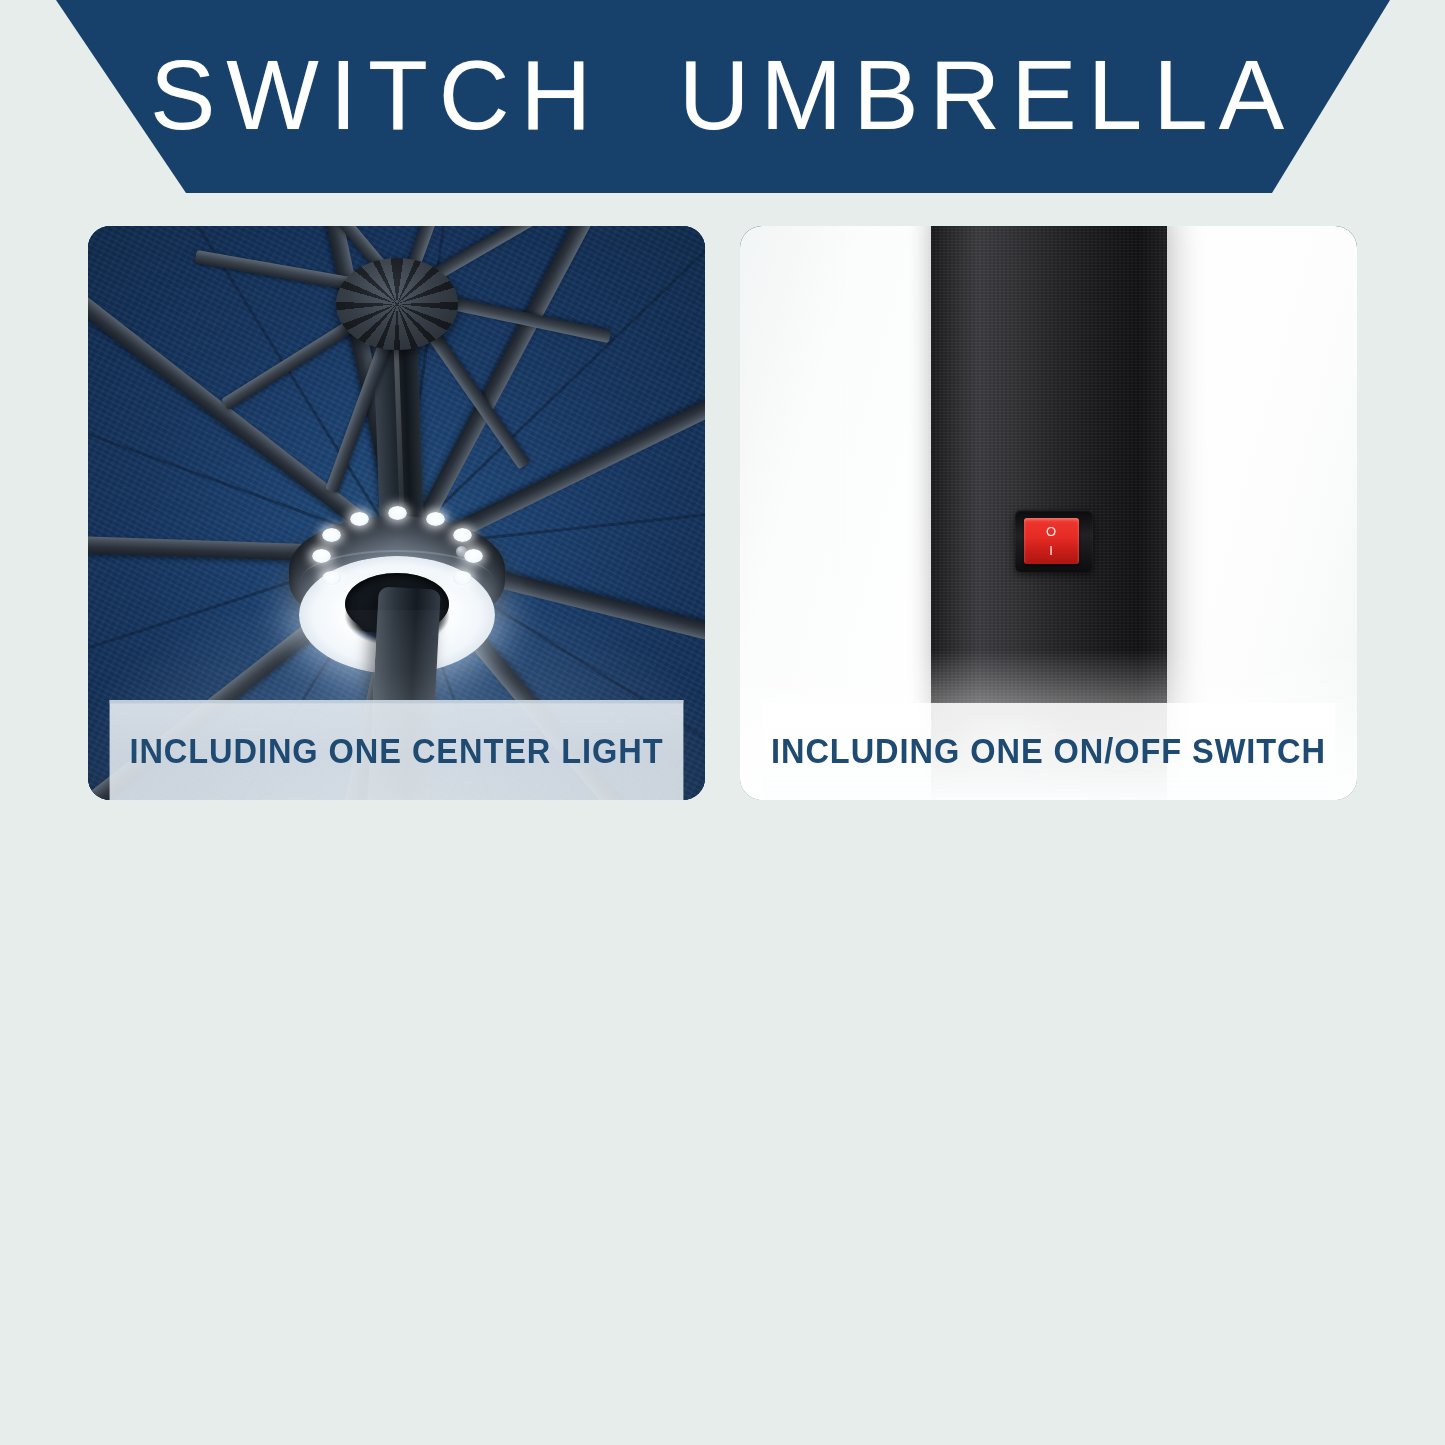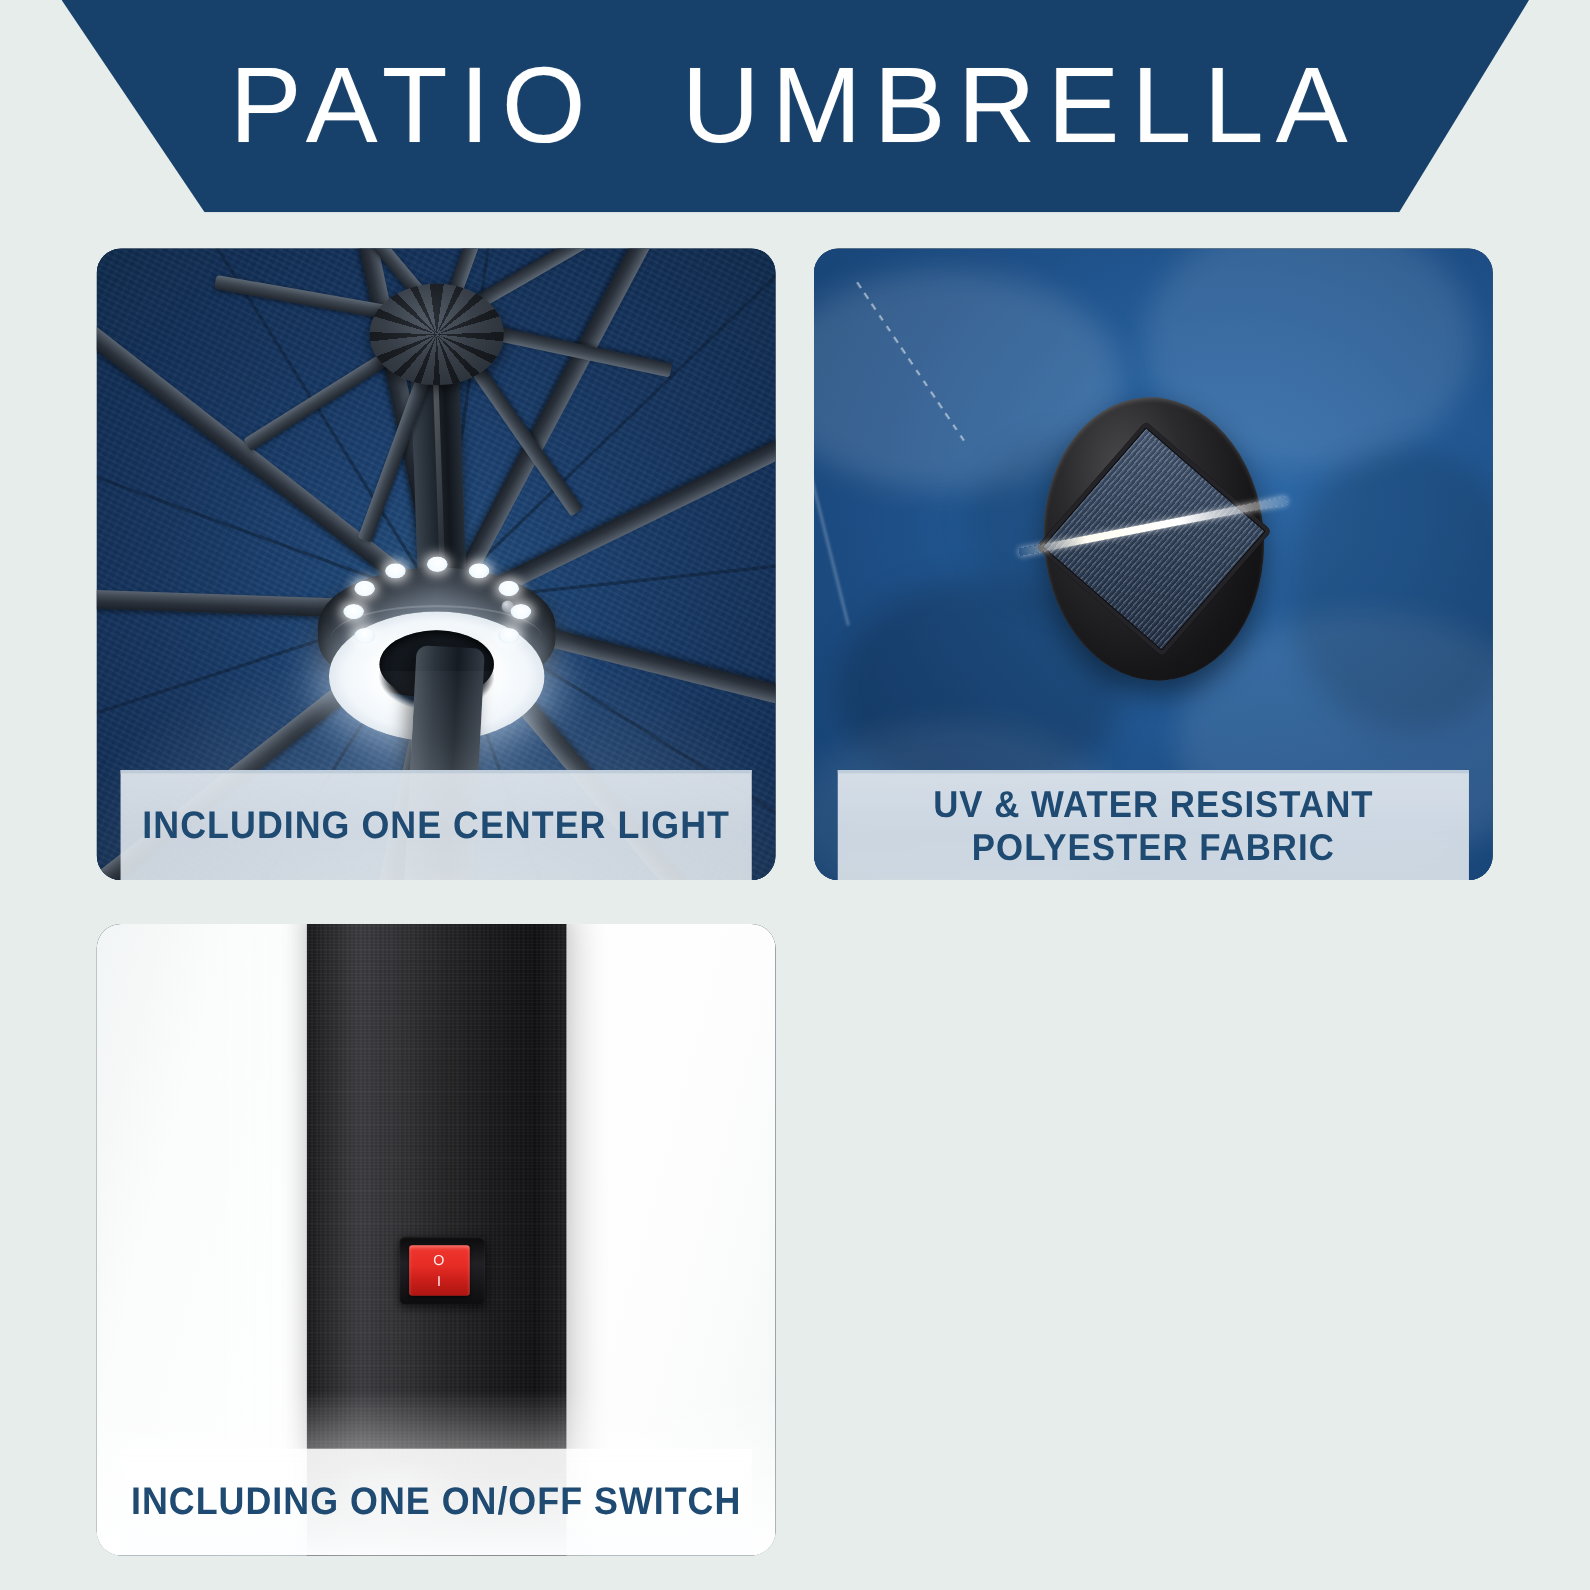--- a/index.html
+++ b/index.html
@@ -364,21 +364,21 @@
     position:absolute;left:34%;bottom:22px;width:120px;height:60px;
     background:radial-gradient(ellipse at 50% 40%, rgba(180,190,196,0.55), rgba(230,236,238,0) 72%);
     filter:blur(3px);
   }
 </style>
 </head>
 <body>
 
 <div class="header-wrap">
   <div class="header-shape"></div>
-  <div class="header-title">PATIO  UMBRELLA</div>
+  <div class="header-title">SWITCH  UMBRELLA</div>
 </div>
 
 <div class="grid">
 
   <div class="panel">
     <div class="p1-bg">
       <div class="p1-fabricnoise"></div>
       <div class="p1-seams" id="p1seams">
           <i style="transform: rotate(32deg);"></i>
           <i style="transform: rotate(72deg);"></i>
@@ -437,45 +437,20 @@
         </div>
       <div class="p1-ledring-inner"></div>
       <div class="p1-pole-lower"></div>
       <div class="p1-glowfloor"></div>
     </div>
     <div class="caption">
       <span>INCLUDING ONE CENTER LIGHT</span>
     </div>
   </div>
 
-  <div class="panel">
-    <div class="p2-bg">
-      <div class="p2-folds" id="p2folds">
-          <i style="left: -40px; top: 20px; width: 320px; height: 200px; background: rgba(255, 255, 255, 0.13);"></i>
-          <i style="left: 300px; top: -30px; width: 300px; height: 230px; background: rgba(255, 255, 255, 0.1);"></i>
-          <i style="left: 20px; top: 300px; width: 260px; height: 200px; background: rgba(0, 0, 0, 0.16);"></i>
-          <i style="left: 330px; top: 330px; width: 340px; height: 230px; background: rgba(255, 255, 255, 0.09);"></i>
-          <i style="left: 140px; top: 170px; width: 200px; height: 160px; background: rgba(0, 0, 0, 0.1);"></i>
-          <i style="left: 430px; top: 180px; width: 220px; height: 260px; background: rgba(0, 0, 0, 0.13);"></i>
-          <i style="left: -20px; top: 430px; width: 300px; height: 180px; background: rgba(255, 255, 255, 0.07);"></i>
-        </div>
-      <div class="p2-seam"></div>
-      <div class="p2-seamdash"></div>
-      <div class="p2-housing">
-        <div class="p2-cellframe">
-          <div class="p2-cell"></div>
-        </div>
-        <div class="p2-cellstreak"></div>
-      </div>
-    </div>
-    <div class="caption two-line">
-      <span>UV &amp; WATER RESISTANT</span>
-      <span>POLYESTER FABRIC</span>
-    </div>
-  </div>
 
 
   <div class="panel">
     <div class="p4-bg">
       <div class="p4-pole">
         <div class="p4-pole-texture"></div>
       </div>
       <div class="p4-pole-hilite"></div>
       <div class="p4-switch-bezel">
         <div class="p4-switch">

